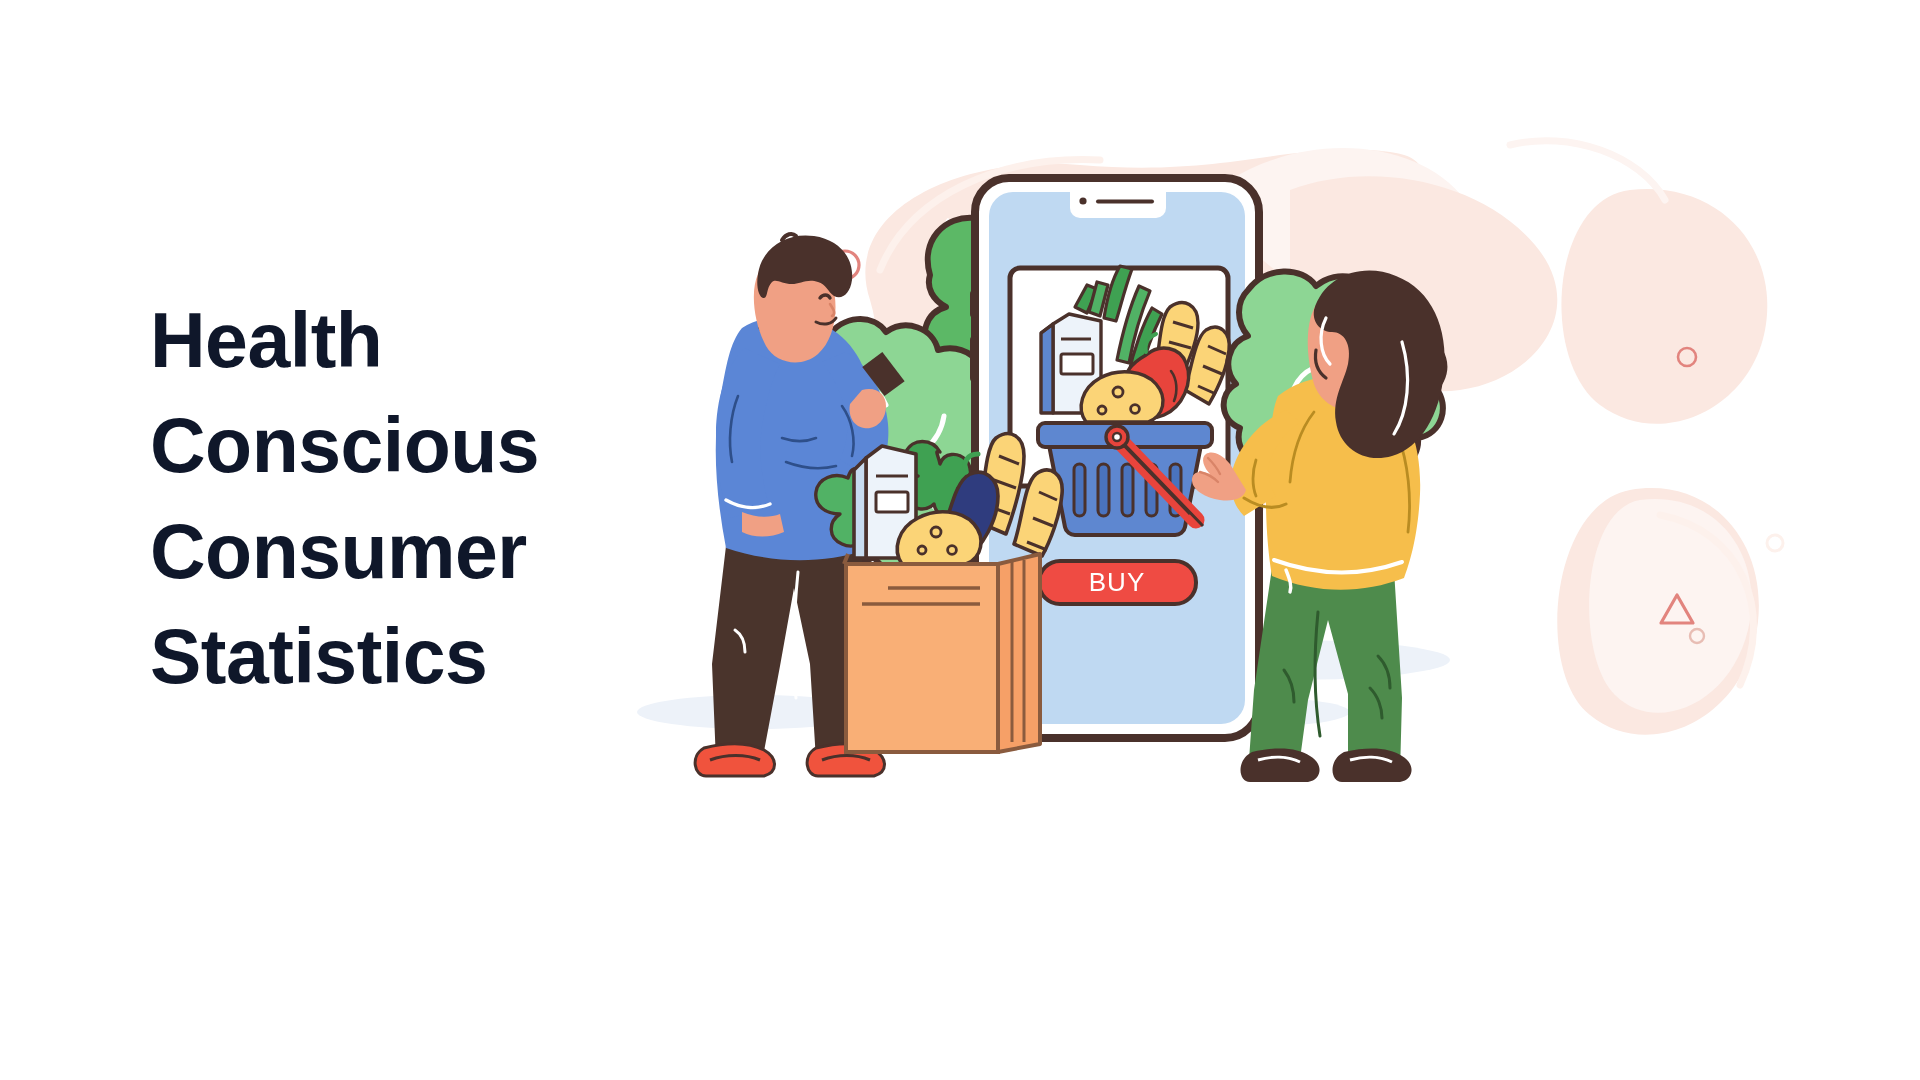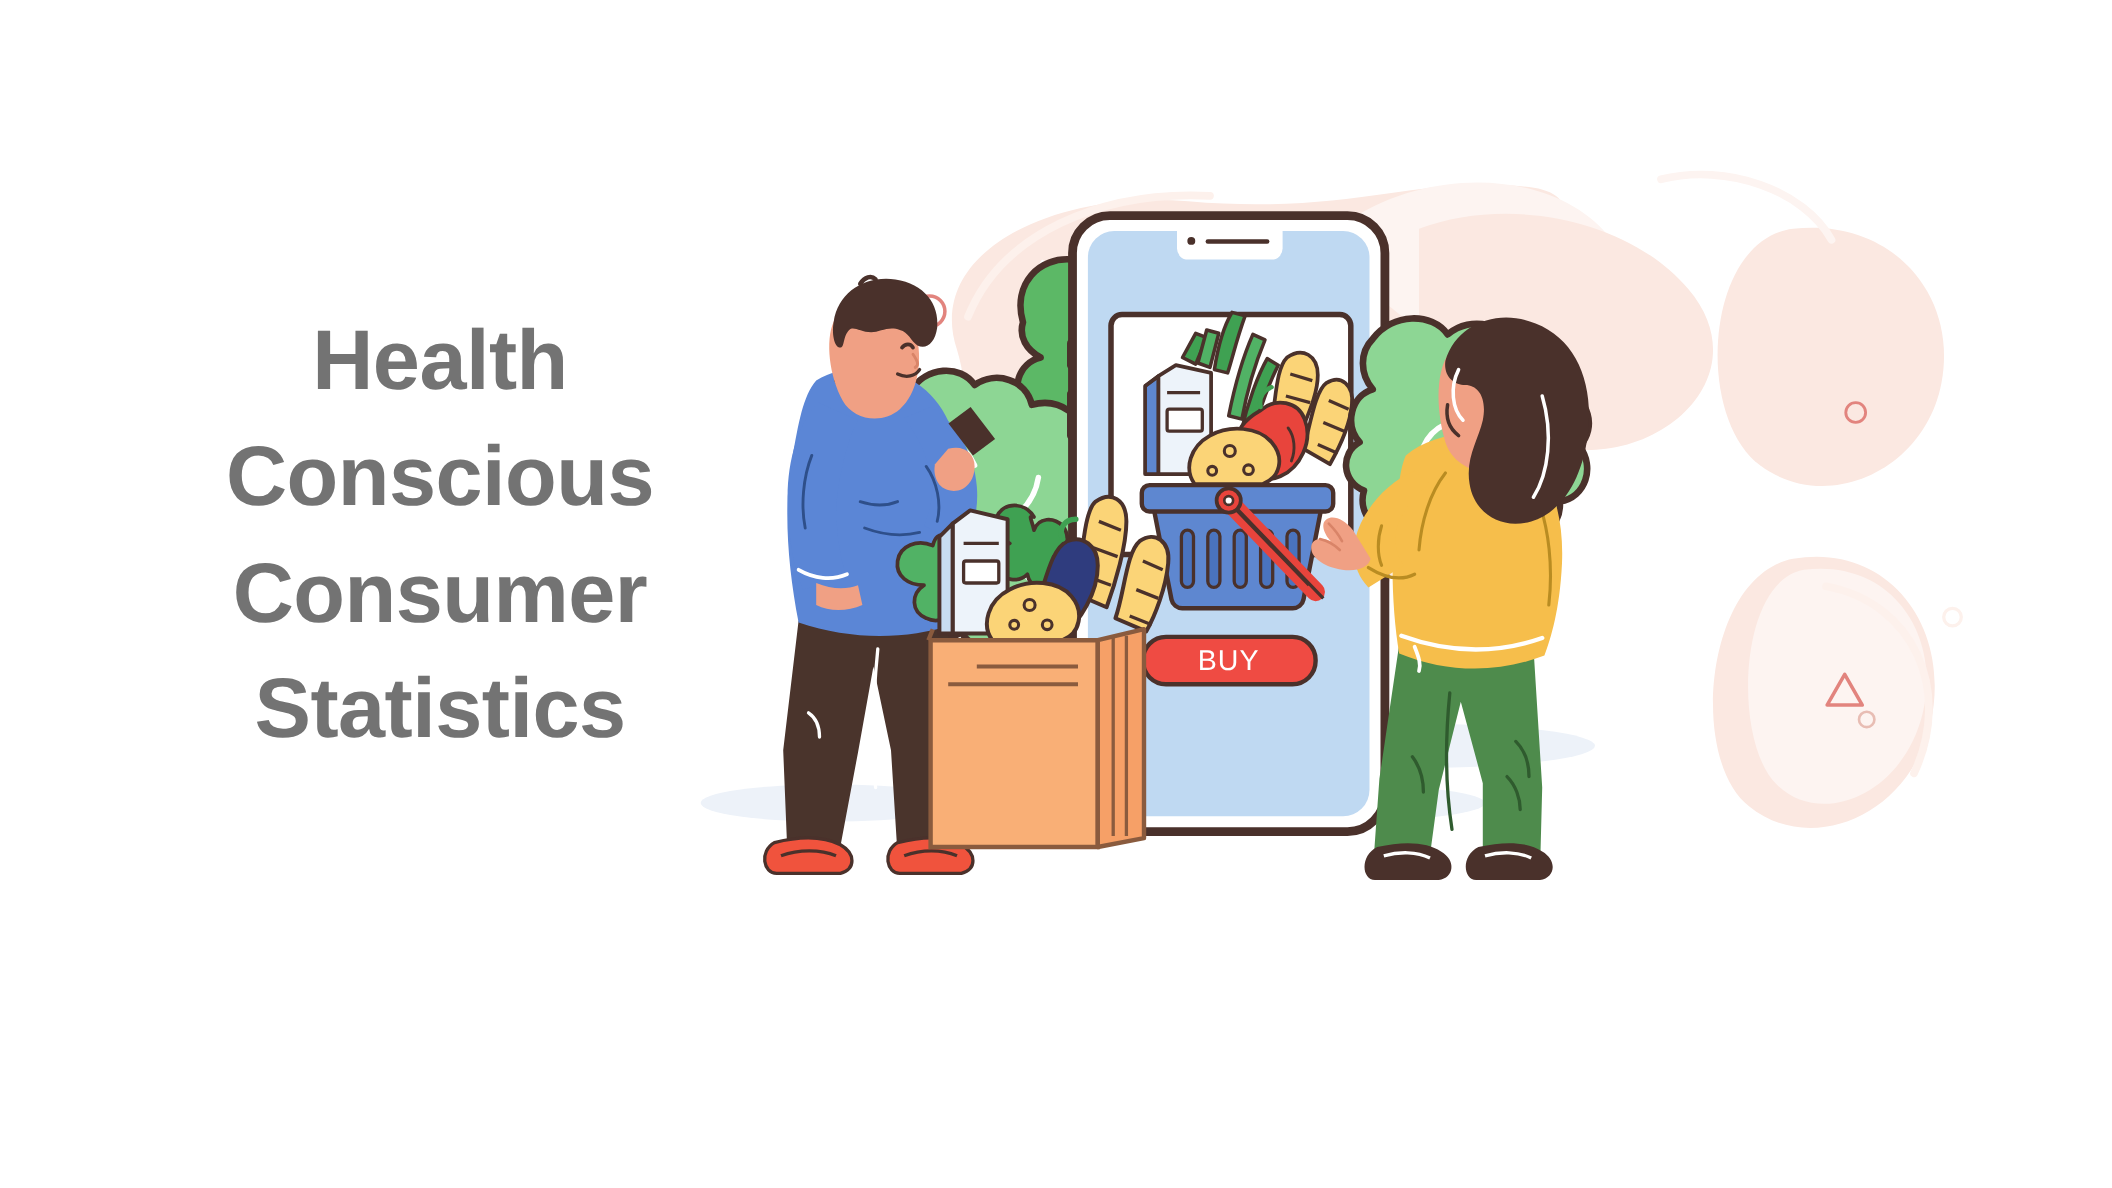--- a/index.html
+++ b/index.html
@@ -6,32 +6,32 @@
   body{
     width:1920px;height:1080px;background:#ffffff;overflow:hidden;
     font-family:"Liberation Sans","DejaVu Sans",sans-serif;
     position:relative;
   }
   .stage{position:absolute;inset:0;}
 
   
   .headline{
     position:absolute;
-    left:150px; top:276px; width:500px;
-    text-align:center;
-    color:#737373;
+    left:150px; top:288px; width:500px;
+    text-align:left;
+    color:#0f172a;
     font-weight:700;
     font-size:77px;
     line-height:1.37;
     letter-spacing:-0.5px;
     white-space:pre-line;
   }
 
   
-  .illo{position:absolute;left:630px;top:78px;width:1290px;height:900px;}
+  .illo{position:absolute;left:630px;top:60px;width:1290px;height:900px;}
   .illo svg{display:block;width:100%;height:100%;}
 </style>
 </head>
 <body style="background: rgb(255, 255, 255);">
 
 <div class="stage">
 
   <div class="headline">Health
 Conscious
 Consumer

